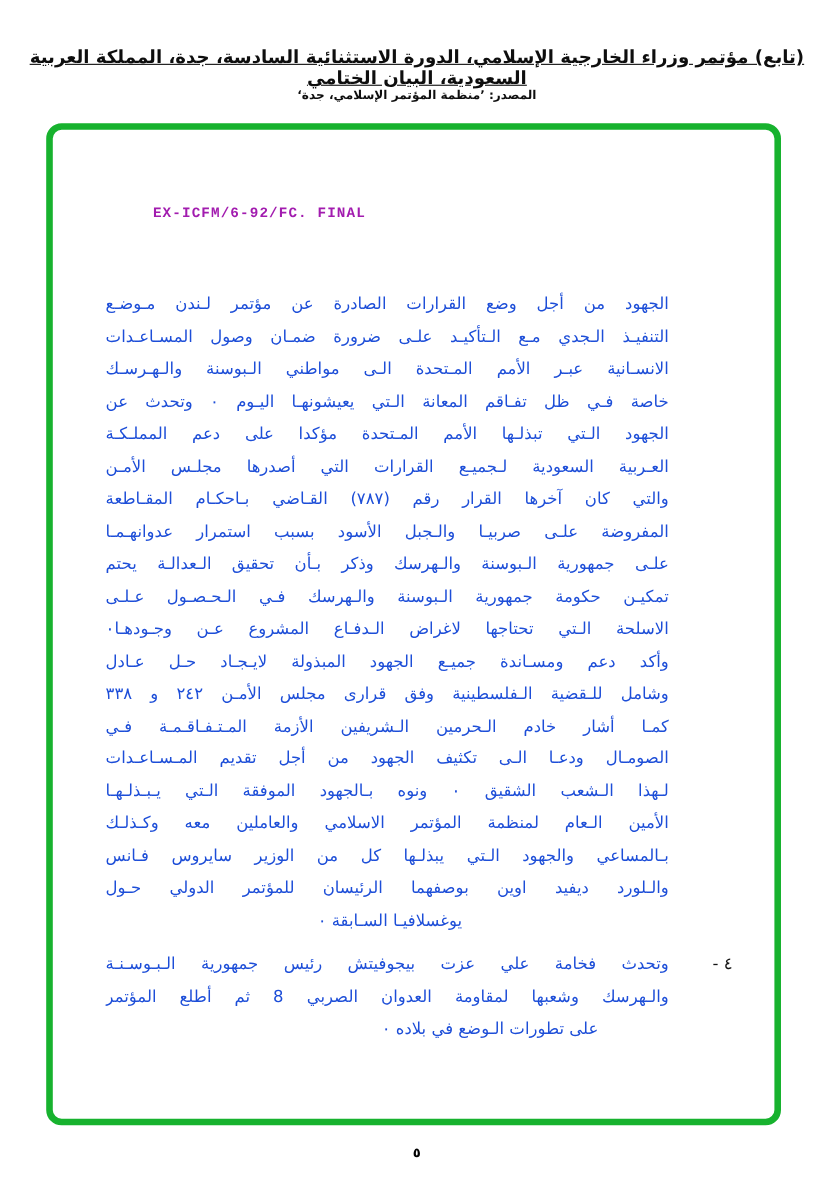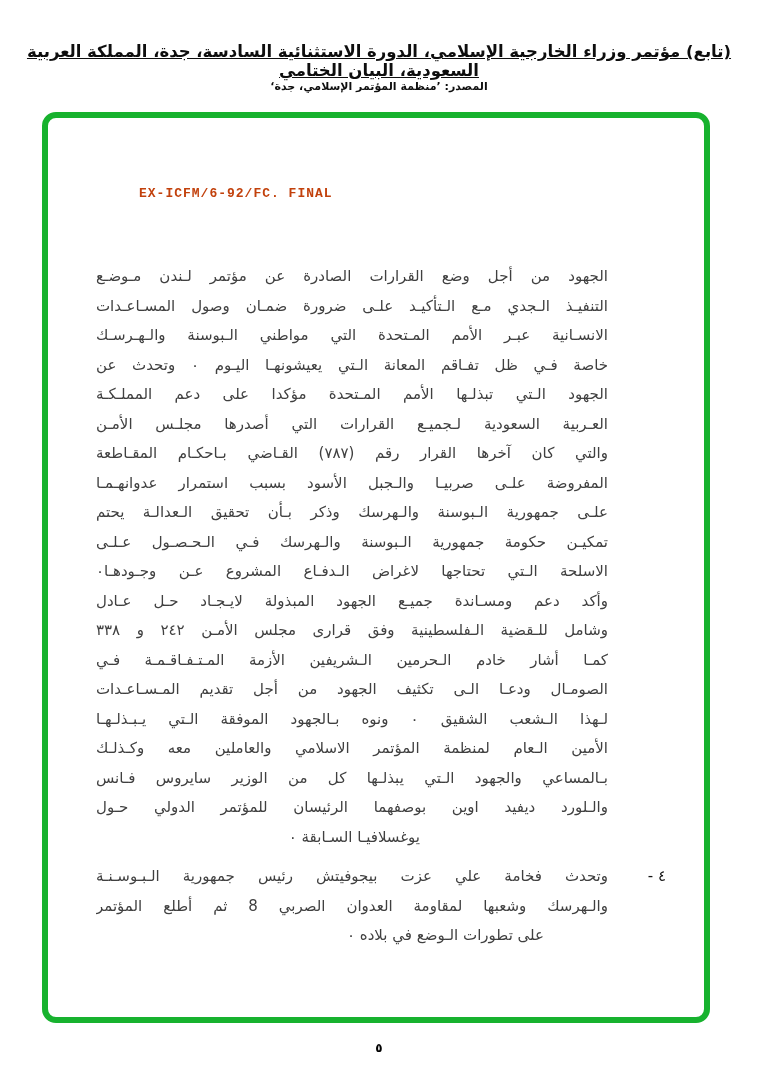--- a/index.html
+++ b/index.html
@@ -26,32 +26,32 @@
   .frame {
     position:absolute; left:42px; top:112px;
     width:668px; height:911px; box-sizing:border-box;
     border:6px solid #17b22e; border-radius:14px;
     background:#ffffff;
   }
   .ref {
     position:absolute; left:91px; top:68px;
     font-family:"Liberation Mono","DejaVu Sans Mono",monospace;
     font-size:13px; letter-spacing:1px; font-weight:bold;
-    color:#c2410c; white-space:pre;
+    color:#a21caf; white-space:pre;
   }
   
   .bodytext {
     position:absolute; left:48px; top:144px; width:512px;
     direction:rtl;
   }
   .para { position:relative; }
   .para + .para { margin-top:10px; }
   .tline {
     direction:rtl;
-    font-size:15px; color:#404040;
+    font-size:15px; color:#1d4ed8;
     line-height:29.5px; height:29.5px;
     white-space:nowrap; overflow:hidden;
     text-align:justify; text-align-last:justify;
   }
   .p1 .tline:last-child { text-align:right; text-align-last:right; padding-right:188px; box-sizing:border-box; }
   .p4 .tline:last-child { text-align:center; text-align-last:right; padding-right:64px; box-sizing:border-box; }
   .pmarker {
     position:absolute; top:0; right:-58px;
     direction:rtl; font-size:15px; line-height:29.5px; color:#141414;
     white-space:nowrap;
@@ -71,21 +71,21 @@
   <div class="ref">EX-ICFM/6-92/FC. FINAL</div>
 
   <div class="bodytext">
 
     <div class="para p1">
 
         <div class="tline">الجهود من أجل وضع القرارات الصادرة عن مؤتمر لـندن مـوضـع</div>
 
         <div class="tline">التنفيـذ الـجدي مـع الـتأكيـد علـى ضرورة ضمـان وصول المسـاعـدات</div>
 
-        <div class="tline">الانسـانية عبـر الأمم المـتحدة التي مواطني الـبوسنة والـهـرسـك</div>
+        <div class="tline">الانسـانية عبـر الأمم المـتحدة الـى مواطني الـبوسنة والـهـرسـك</div>
 
         <div class="tline">خاصة فـي ظل تفـاقم المعانة الـتي يعيشونهـا اليـوم ٠ وتحدث عن</div>
 
         <div class="tline">الجهود الـتي تبذلـها الأمم المـتحدة مؤكدا على دعم المملـكـة</div>
 
         <div class="tline">العـربية السعودية لـجميـع القرارات التي أصدرها مجلـس الأمـن</div>
 
         <div class="tline">والتي كان آخرها القرار رقم (٧٨٧) القـاضي بـاحكـام المقـاطعة</div>
 
         <div class="tline">المفروضة علـى صربيـا والـجبل الأسود بسبب استمرار عدوانهـمـا</div>

